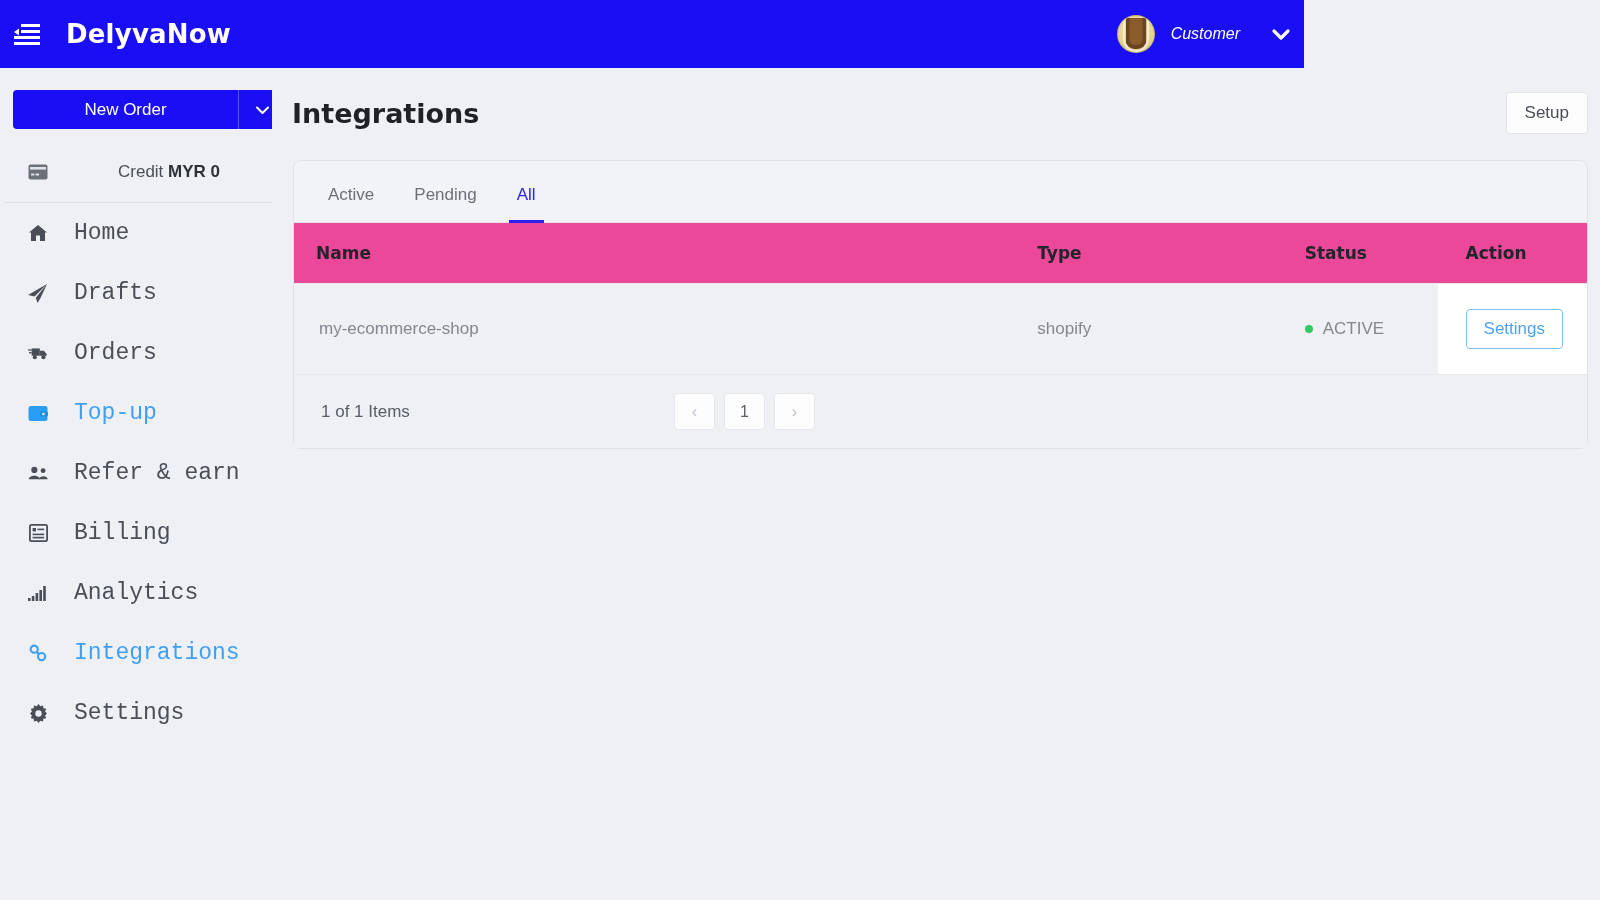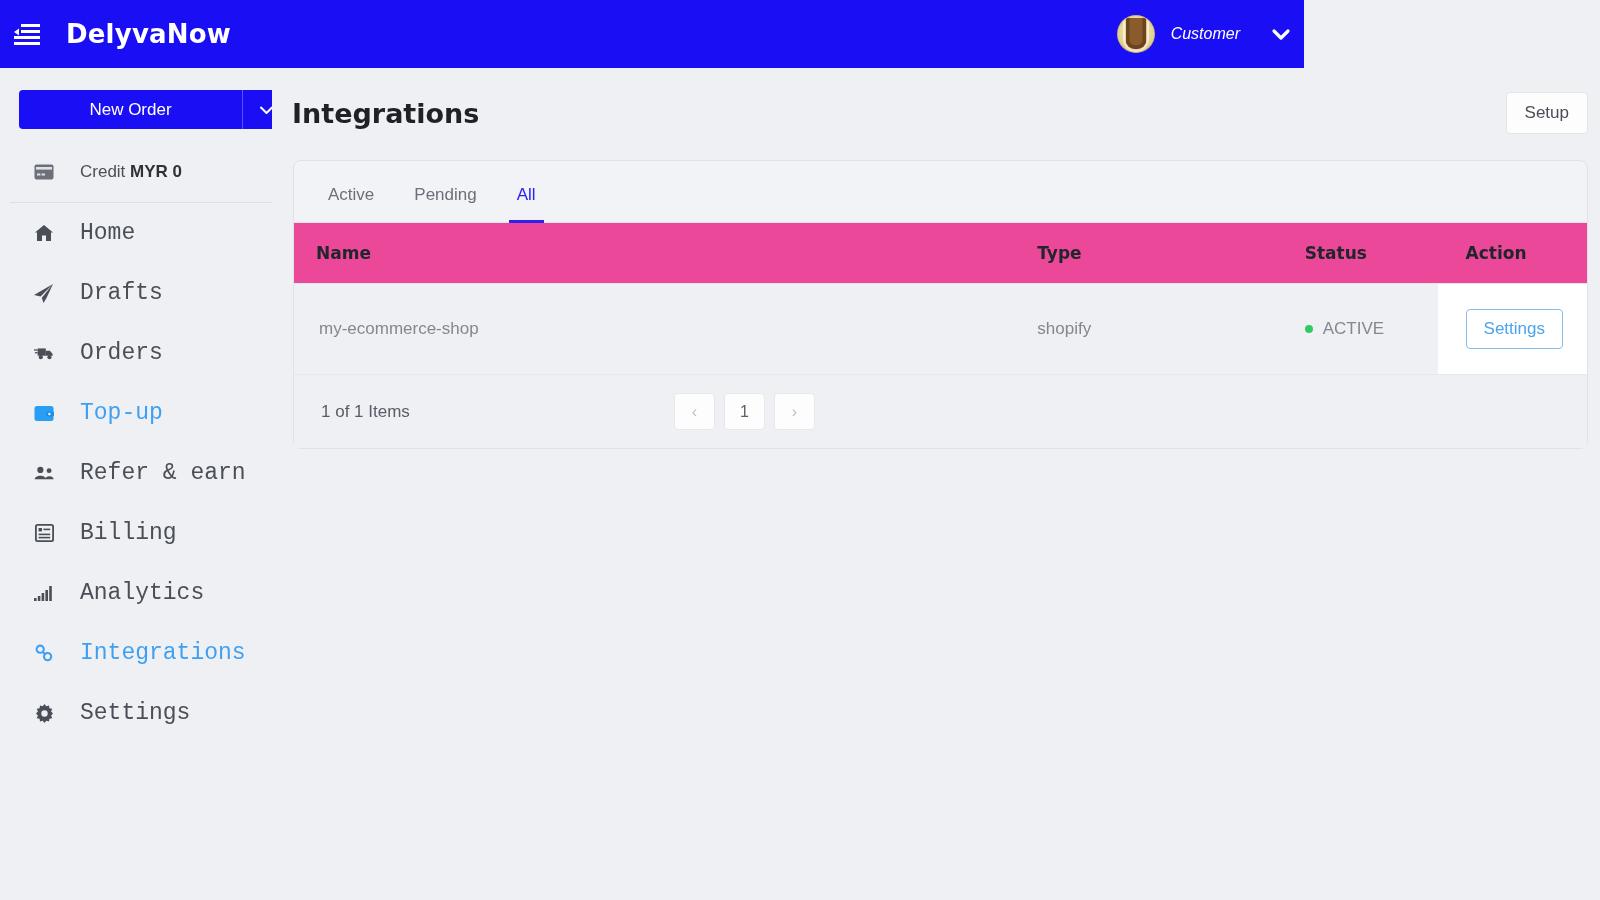--- a/index.html
+++ b/index.html
@@ -71,24 +71,24 @@
     font-style: italic;
   }
   .caret-down {
     width: 22px; height: 22px;
     display: flex; align-items: center; justify-content: center;
     cursor: pointer;
   }
 
   
   .sidebar {
-    position: absolute; top: 68px; left: 10px;
+    position: absolute; top: 68px; left: 4px;
     width: 304px; height: 832px;
     background: #eef0f4;
-    border-right: 3px solid #0ea5e9;
+    border-right: 1px solid #0ea5e9;
   }
   .new-order-row {
     display: flex;
     margin: 22px 22px 0 9px;
     height: 39px;
   }
   .new-order-btn {
     flex: 1;
     background: #1a0ef5;
     color: #fff;
@@ -105,20 +105,21 @@
     display: flex; align-items: center; justify-content: center;
     cursor: pointer;
   }
   .credit-row {
     display: flex; align-items: center;
     height: 62px;
     padding-left: 24px;
     border-bottom: 1px solid #dcdfe4;
     margin-top: 12px;
     cursor: pointer;
+    gap: 44px;
   }
   .credit-text {
     font-size: 17px; color: #4a4f57; margin-left: 26px;
   }
   .credit-text b { color: #2d3138; }
 
   .nav-item {
     position: relative;
     display: flex; align-items: center;
     height: 60px;

